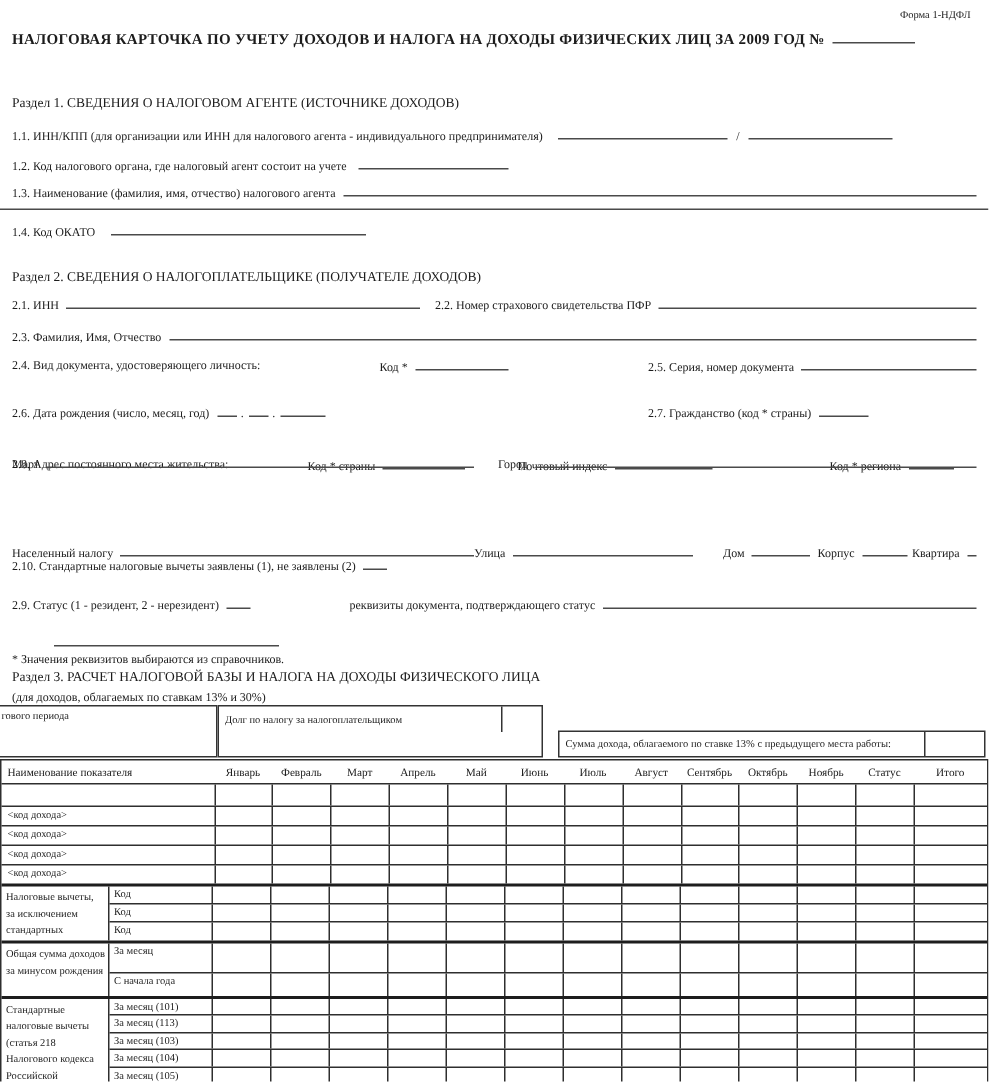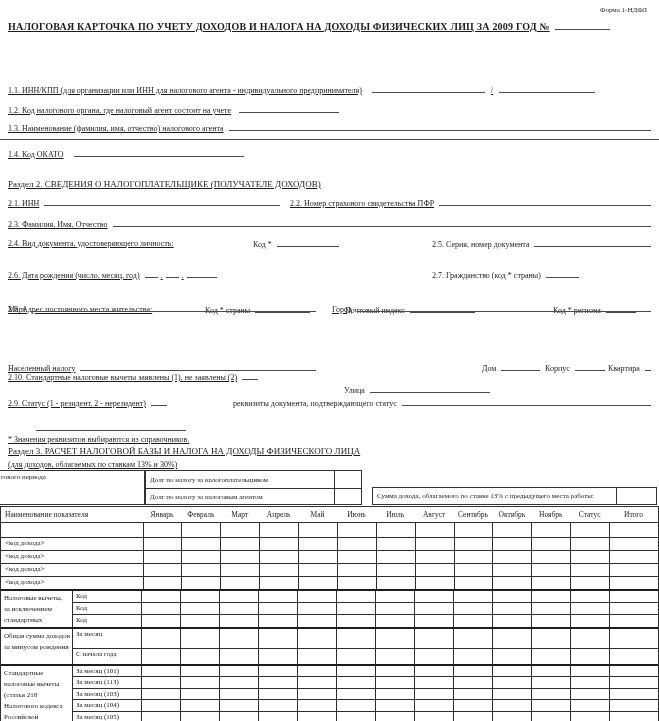--- a/index.html
+++ b/index.html
@@ -3,21 +3,21 @@
 <meta charset="utf-8">
 <style>
   * { margin:0; padding:0; box-sizing:border-box; }
   body { background:#fff; }
   .page {
     position:relative; width:659px; height:721px; background:#ffffff;
     font-family:"Liberation Serif", serif; font-size:8px; color:#1c1c1c;
     overflow:hidden;
   }
   .abs { position:absolute; }
-  .row { position:absolute; left:8px; right:8px; display:flex; align-items:baseline; white-space:nowrap;text-decoration:underline; }
+  .row { position:absolute; left:8px; right:8px; display:flex; align-items:baseline; white-space:nowrap; }
   .rel { position:relative; }
   .b { font-weight:bold; }
   .u { display:inline-block; border-bottom:1px solid #4a4a4a; height:8px; vertical-align:baseline; margin-left:5px; }
   .u-fill { flex:1 1 auto; border-bottom:1px solid #4a4a4a; height:8px; margin-left:5px; }
   .grp { display:flex; align-items:baseline; white-space:nowrap; }
   .title { font-size:10px; letter-spacing:.2px; }
   .head { font-size:9px; }
   .sub { font-size:8px; }
   .formcode { font-size:7px; }
   .hr { position:absolute; border-top:1px solid #4a4a4a; height:0; }
@@ -50,20 +50,23 @@
 
 <div class="page">
 
   <div class="abs formcode" style="top:6px; right:12px;">Форма 1-НДФЛ</div>
 
   <div class="row" style="top:21px;">
     <span class="b title">НАЛОГОВАЯ КАРТОЧКА ПО УЧЕТУ ДОХОДОВ И НАЛОГА НА ДОХОДЫ ФИЗИЧЕСКИХ ЛИЦ ЗА 2009 ГОД №</span>
     <span class="u" style="width:55px;"></span>
   </div>
 
+  <div class="row head" style="top:63px;">
+    <span>Раздел 1. СВЕДЕНИЯ О НАЛОГОВОМ АГЕНТЕ (ИСТОЧНИКЕ ДОХОДОВ)</span>
+  </div>
 
   <div class="row" style="top:85px;">
     <span>1.1. ИНН/КПП (для организации или ИНН для налогового агента - индивидуального предпринимателя)</span>
     <span class="u" style="width:113px; margin-left:10px;"></span>
     <span style="margin-left:6px;">/</span>
     <span class="u" style="width:96px; margin-left:6px;"></span>
   </div>
 
   <div class="row" style="top:105px;">
     <span>1.2. Код налогового органа, где налоговый агент состоит на учете</span>
@@ -151,21 +154,21 @@
       <span>Город</span>
       <span class="u-fill"></span>
     </span>
   </div>
 
   <div class="row rel" style="top:327px; height:12px;">
     <span class="grp" style="width:308px;">
       <span>Населенный налогу</span>
       <span class="u-fill"></span>
     </span>
-    <span class="abs grp" style="left:336px; top:0; width:146px;margin-top:22px;">
+    <span class="abs grp" style="left:308px; top:0; width:146px;">
       <span>Улица</span>
       <span class="u-fill"></span>
     </span>
     <span class="abs grp" style="left:474px; top:0; width:58px;">
       <span>Дом</span>
       <span class="u-fill"></span>
     </span>
     <span class="abs grp" style="left:537px; top:0; width:60px;">
       <span>Корпус</span>
       <span class="u-fill"></span>
@@ -201,24 +204,20 @@
   <div class="row sub" style="top:460px;">
     <span>(для доходов, облагаемых по ставкам 13% и 30%)</span>
   </div>
 
   <div class="box" style="left:-4px; top:470px; width:149px; height:35px;">
     <div class="lbl">гового периода</div>
   </div>
   <div class="box" style="left:145px; top:470px; width:217px; height:35px;">
     <div class="crow">
       <span class="lbl" style="flex:1;">Долг по налогу за налогоплательщиком</span>
-      <span class="cval" style="width:27px;"></span>
-    </div>
-    <div class="crow">
-      <span class="lbl" style="flex:1;">Долг по налогу за налоговым агентом</span>
       <span class="cval" style="width:27px;"></span>
     </div>
   </div>
   <div class="box" style="left:372px; top:487px; width:285px; height:18px;">
     <div class="crow" style="height:16px;justify-content:center;">
       <span class="lbl" style="flex:1;">Сумма дохода, облагаемого по ставке 13% с предыдущего места работы:</span>
       <span class="cval" style="width:40px;"></span>
     </div>
   </div>
 

